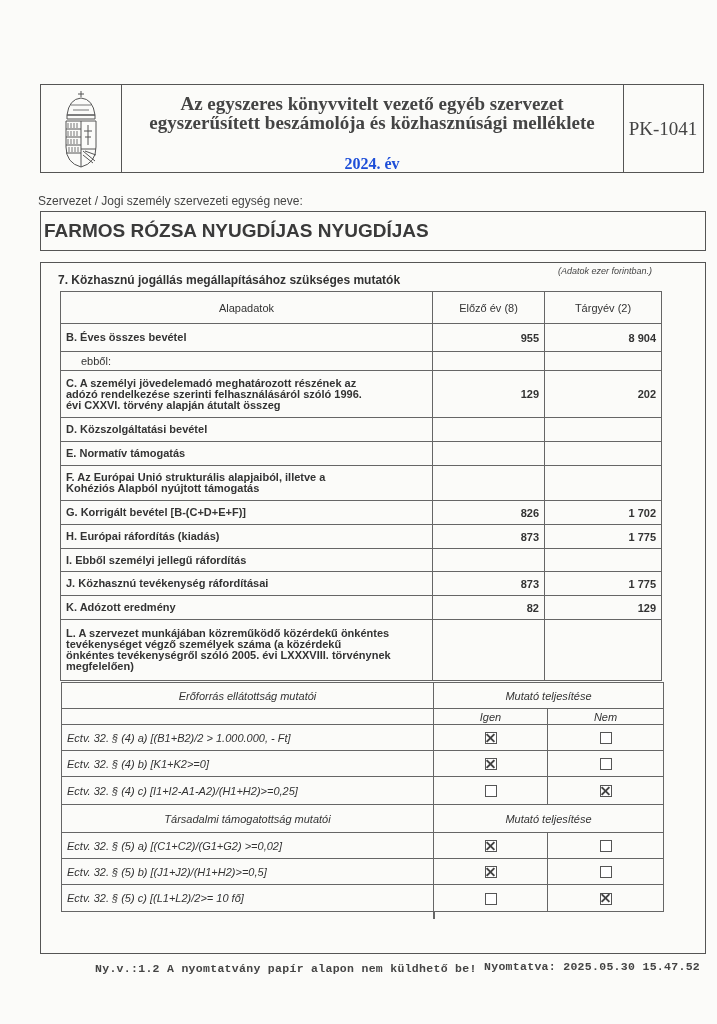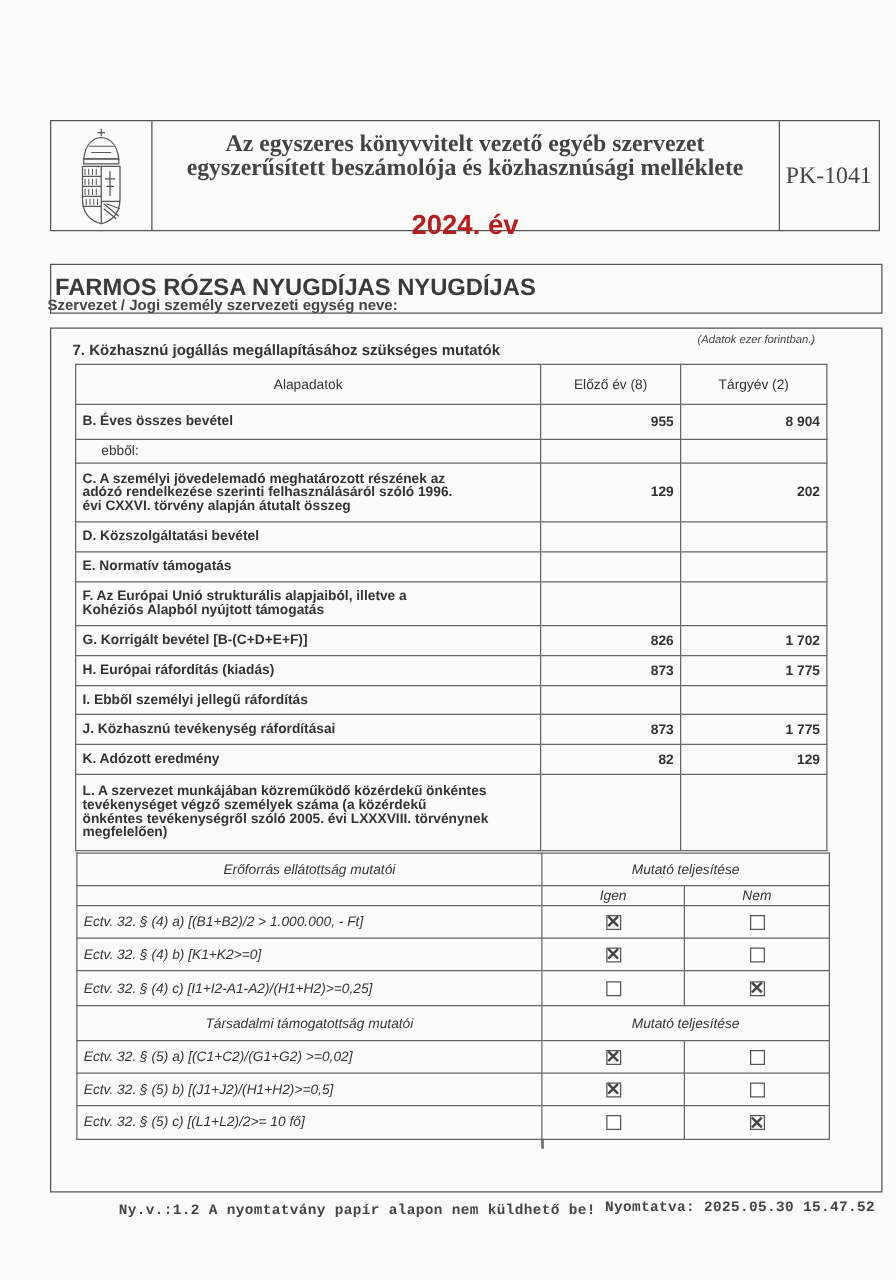--- a/index.html
+++ b/index.html
@@ -5,30 +5,30 @@
   html, body { margin:0; padding:0; }
   body {
     width:717px; height:1024px; position:relative; overflow:hidden;
     background:#fbfbf9; color:#333;
     font-family:"Liberation Sans", sans-serif;
   }
   .abs { position:absolute; box-sizing:border-box; }
   .box { border:1.5px solid #555; }
 
   
-  #hdr { left:40px; top:96px; width:664px; height:89px; border:1.5px solid #555; }
+  #hdr { left:40px; top:84px; width:664px; height:89px; border:1.5px solid #555; }
   #hdr-logo { position:absolute; left:0; top:0; width:80px; height:100%; border-right:1.5px solid #555; }
   #hdr-mid { position:absolute; left:80px; top:0; width:502px; height:100%; border-right:1.5px solid #555; text-align:center; }
   #hdr-code { position:absolute; left:582px; top:0; right:0; height:100%; display:flex; align-items:center; justify-content:center;
     font-family:"Liberation Serif", serif; font-size:19px; color:#444; }
   .title-line { font-family:"Liberation Serif", serif; font-weight:bold; font-size:19px; line-height:19px; color:#444; }
   #title1 { margin-top:9px; }
-  #year { font-family:Liberation Sans, sans-serif; font-weight:bold; font-size:22px; margin-top:23px; color:#b91c1c; }
-
-  #orgname-label { left:38px; top:194px; font-size:12px; font-weight:bold; color:#444;margin-top:43px; }
+  #year { font-family:Liberation Serif, serif; font-weight:bold; font-size:16px; margin-top:23px; color:#1d4ed8; }
+
+  #orgname-label { left:38px; top:194px; font-size:12px; font-weight:normal; color:#444; }
   #orgname-box { left:40px; top:211px; width:666px; height:40px; }
   #orgname { position:absolute; left:3px; top:8px; font-size:19px; font-weight:bold; color:#3a3a3a; }
 
   #section { left:40px; top:262px; width:666px; height:692px; }
   #section-title { left:58px; top:273px; font-size:12px; font-weight:bold; color:#333; }
   #section-unit { left:558px; top:266px; font-size:9px; font-style:italic; color:#444; }
 
   table { border-collapse:collapse; position:absolute; table-layout:fixed; }
   td { border:1.5px solid #666; padding:0 5px; font-size:11px; color:#333; vertical-align:middle; }
   td.lbl { font-weight:bold; line-height:11px; }

